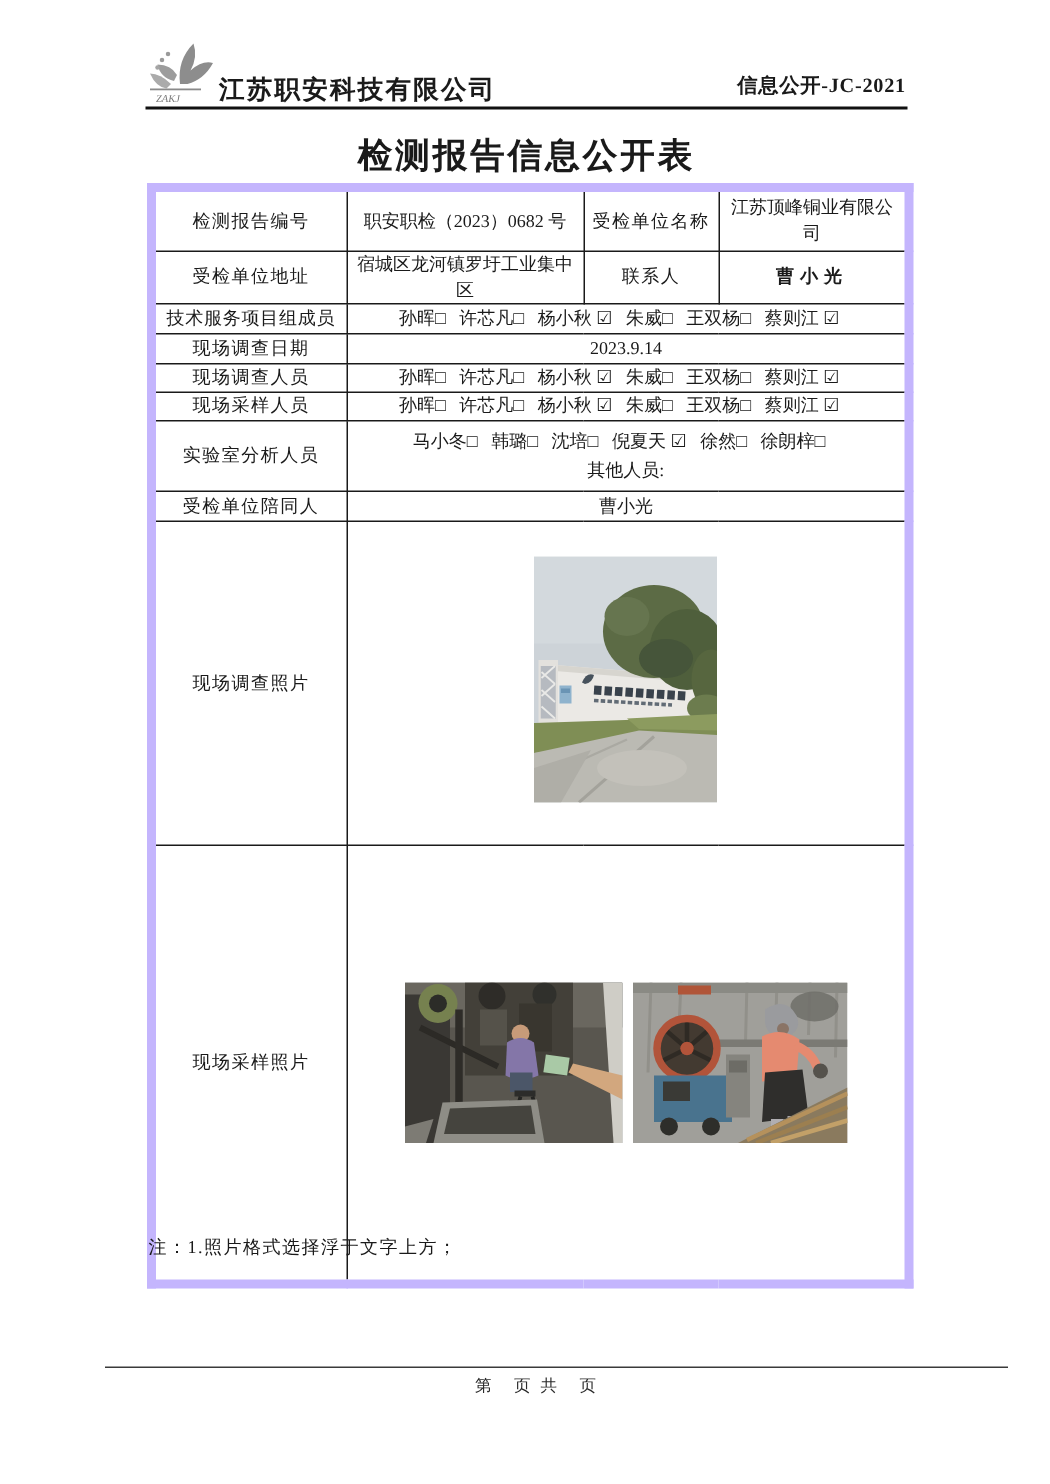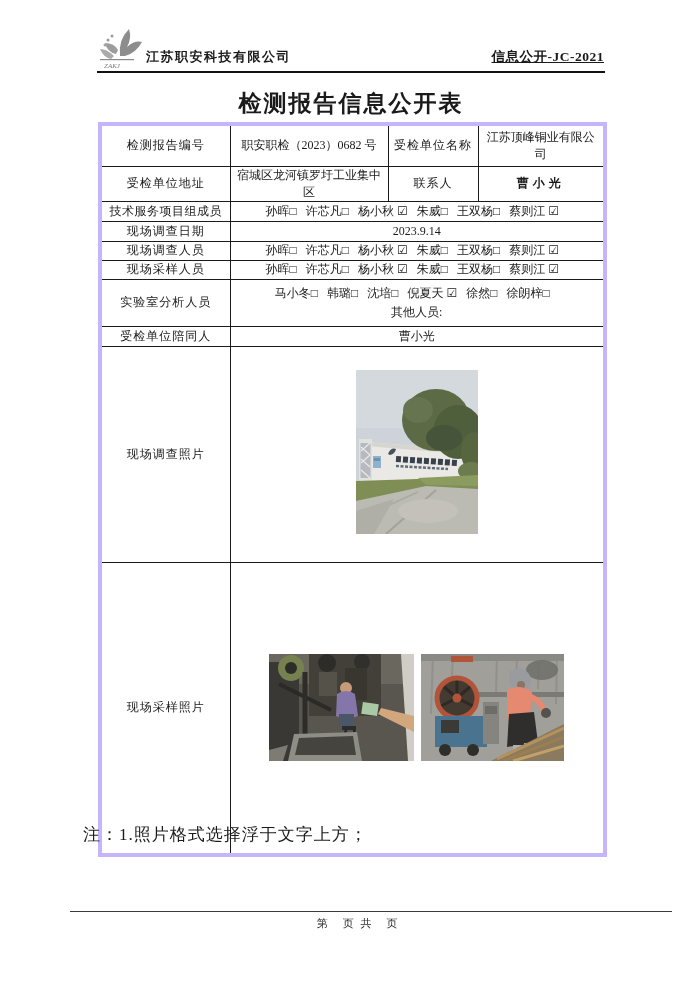--- a/index.html
+++ b/index.html
@@ -2,50 +2,50 @@
 <html><head>
 <meta charset="utf-8">
 <style>
   * { margin:0; padding:0; box-sizing:border-box; }
   body { background:#ffffff; font-family:"Liberation Serif", serif; color:#1a1a1a; }
   .page { position:relative; width:700px; height:989px; background:#ffffff; overflow:hidden; }
 
   
   .header { position:absolute; top:26px; left:98px; width:506px; height:46px; }
   .logo { position:absolute; left:0; top:0; }
-  .company-name { position:absolute; left:48px; top:22px; font-size:13px; font-weight:bold; letter-spacing:1.5px; white-space:nowrap; }
-  .doc-code { position:absolute; right:0; top:22px; font-size:13.5px; font-weight:bold; letter-spacing:0.5px; white-space:nowrap;text-decoration:underline; }
+  .company-name { position:absolute; left:48px; top:22px; font-size:17px; font-weight:bold; letter-spacing:1.5px; white-space:nowrap; }
+  .doc-code { position:absolute; right:0; top:22px; font-size:13.5px; font-weight:bold; letter-spacing:0.5px; white-space:nowrap; }
   .header-rule { position:absolute; top:71px; left:97px; width:508px; height:2px; background:#111; }
 
   
   .doc-title { position:absolute; top:88px; left:98px; width:506px; text-align:center;
                font-size:23px; font-weight:bold; letter-spacing:2px; }
 
   
   table.form { position:absolute; top:122px; left:98px; width:505px; border-collapse:collapse; table-layout:fixed; }
   table.form td { border:1.5px solid #1a1a1a; vertical-align:middle; font-size:12px; overflow:hidden; }
-  table.form { border:4px solid #c4b5fd; }
+  table.form { border:6px solid #c4b5fd; }
   td.lbl { text-align:center; letter-spacing:1px; padding:0 2px; }
   td.val { text-align:center; padding:0 4px; }
   td.val-left { text-align:center; padding:0 8px; }
   td.sans { font-family:Liberation Sans, sans-serif; font-size:12px; }
   td.contact-big { font-size:17px; font-weight:bold; letter-spacing:4px; }
   .h-r1 { height:42px; } .h-r2 { height:33px; }
   .h-sm { height:20px; } .h-sm2 { height:19px; }
   .h-lab { height:47px; } .h-comp { height:20px;margin-top:48px; }
   .h-photo1 { height:216px; } .h-photo2 { height:293px; }
   .check-line { white-space:nowrap; }
   .check-line .member { margin-right:9px; }
   .other-line { margin-top:2px; }
   td.photo-cell { text-align:center; vertical-align:middle; }
   .photo-pair svg { vertical-align:middle; }
   .photo-pair svg + svg { margin-left:4px; }
 
   
-  .note { position:absolute; top:823px; left:83px; font-size:17px; letter-spacing:1px; }
+  .note { position:absolute; top:823px; left:99px; font-size:12px; letter-spacing:1px; }
   .footer-line { position:absolute; top:911px; left:70px; width:602px; height:1px; background:#3a3a3a; }
   .footer-text { position:absolute; top:916px; left:0; width:700px; text-align:center;
                  font-size:11px; letter-spacing:2px; color:#2a2a2a;padding-left:16px; }
 </style>
 </head>
 <body>
 
 <div class="page">
 
   <div class="header">

